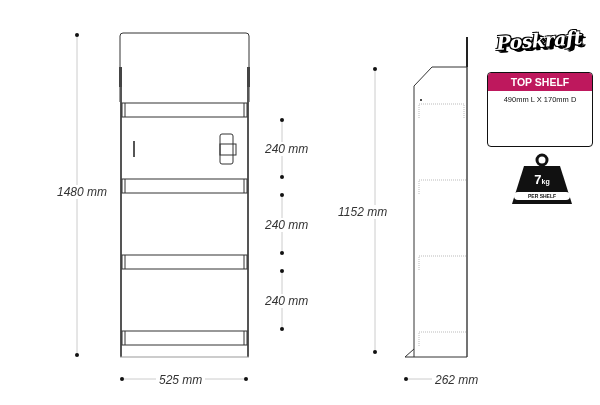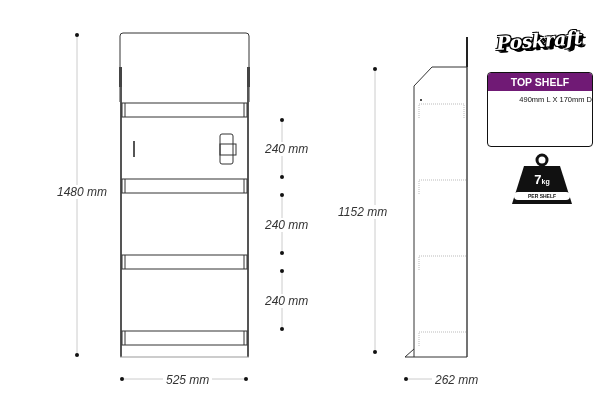--- a/index.html
+++ b/index.html
@@ -1,22 +1,22 @@
 <!DOCTYPE html>
 <html><head>
 <meta charset="utf-8">
 <style>
   html, body { margin:0; padding:0; background:#ffffff; }
   body { width:600px; height:405px; position:relative; overflow:hidden; font-family:"Liberation Sans", sans-serif; }
   .dim-label { position:absolute; font-style:italic; font-size:12px; color:#333; background:#fff; white-space:nowrap; font-family:"Liberation Sans", sans-serif; }
   svg { position:absolute; left:0; top:0; }
   .logo { position:absolute; left:492px; top:20px; width:94px; height:40px; font-family:"DejaVu Serif", serif; font-style:italic; font-weight:bold; font-size:19px; color:#fff; text-shadow: 1px 1px 0 #000, -1px -1px 0 #000, 1px -1px 0 #000, -1px 1px 0 #000, 2px 2px 0 #000, 3px 3px 0 #000, 4px 3px 0 #000; letter-spacing:-0.5px; transform:rotate(-4deg); text-align:center; line-height:40px; }
   .spec-box { position:absolute; left:487px; top:72px; width:104px; height:73px; border:1.5px solid #111; border-radius:4px; overflow:hidden; background:#fff; }
-  .spec-head { background:#701a75; color:#fff; font-weight:bold; font-size:10.5px; text-align:center; height:18px; line-height:18px; }
-  .spec-val { color:#111; font-size:7.5px; text-align:right; height:17px; line-height:17px; background:#fff; }
+  .spec-head { background:#be185d; color:#fff; font-weight:bold; font-size:10.5px; text-align:center; height:18px; line-height:18px; }
+  .spec-val { color:#111; font-size:7.5px; text-align:center; height:17px; line-height:17px; background:#fff; }
   .weight-text { position:absolute; left:518px; top:172px; width:48px; text-align:center; color:#fff; font-weight:bold; font-size:13px; }
   .weight-text small { font-size:7px; }
   .weight-sub { position:absolute; left:514px; top:192px; width:56px; height:8px; text-align:center; font-size:5px; line-height:8px; color:#111; background:#fff; border-radius:4px; font-weight:bold; }
 </style>
 </head>
 <body>
 
 <svg width="600" height="405" viewBox="0 0 600 405">
 
   <g fill="none" stroke="#333" stroke-width="1">
@@ -113,21 +113,21 @@
     <circle cx="467" cy="379" r="2" fill="#111"></circle>
   </g>
 
   <g>
     <circle cx="542" cy="160" r="5" fill="none" stroke="#111" stroke-width="3"></circle>
     <path d="M524,166 L560,166 L572,204 L512,204 Z" fill="#111"></path>
   </g>
 </svg>
 
 <div class="dim-label" style="left:57px; top:185px;">1480 mm</div>
-<div class="dim-label" style="left:163px; top:373px; padding:0 3px;">525 mm</div>
+<div class="dim-label" style="left:156px; top:373px; padding:0 3px;">525 mm</div>
 <div class="dim-label" style="left:265px; top:142px;">240 mm</div>
 <div class="dim-label" style="left:265px; top:218px;">240 mm</div>
 <div class="dim-label" style="left:265px; top:294px;">240 mm</div>
 <div class="dim-label" style="left:338px; top:205px;">1152 mm</div>
 <div class="dim-label" style="left:432px; top:373px; padding:0 3px;">262 mm</div>
 
 <div class="logo">Poskraft</div>
 
 <div class="spec-box">
   <div class="spec-head">TOP SHELF</div>

